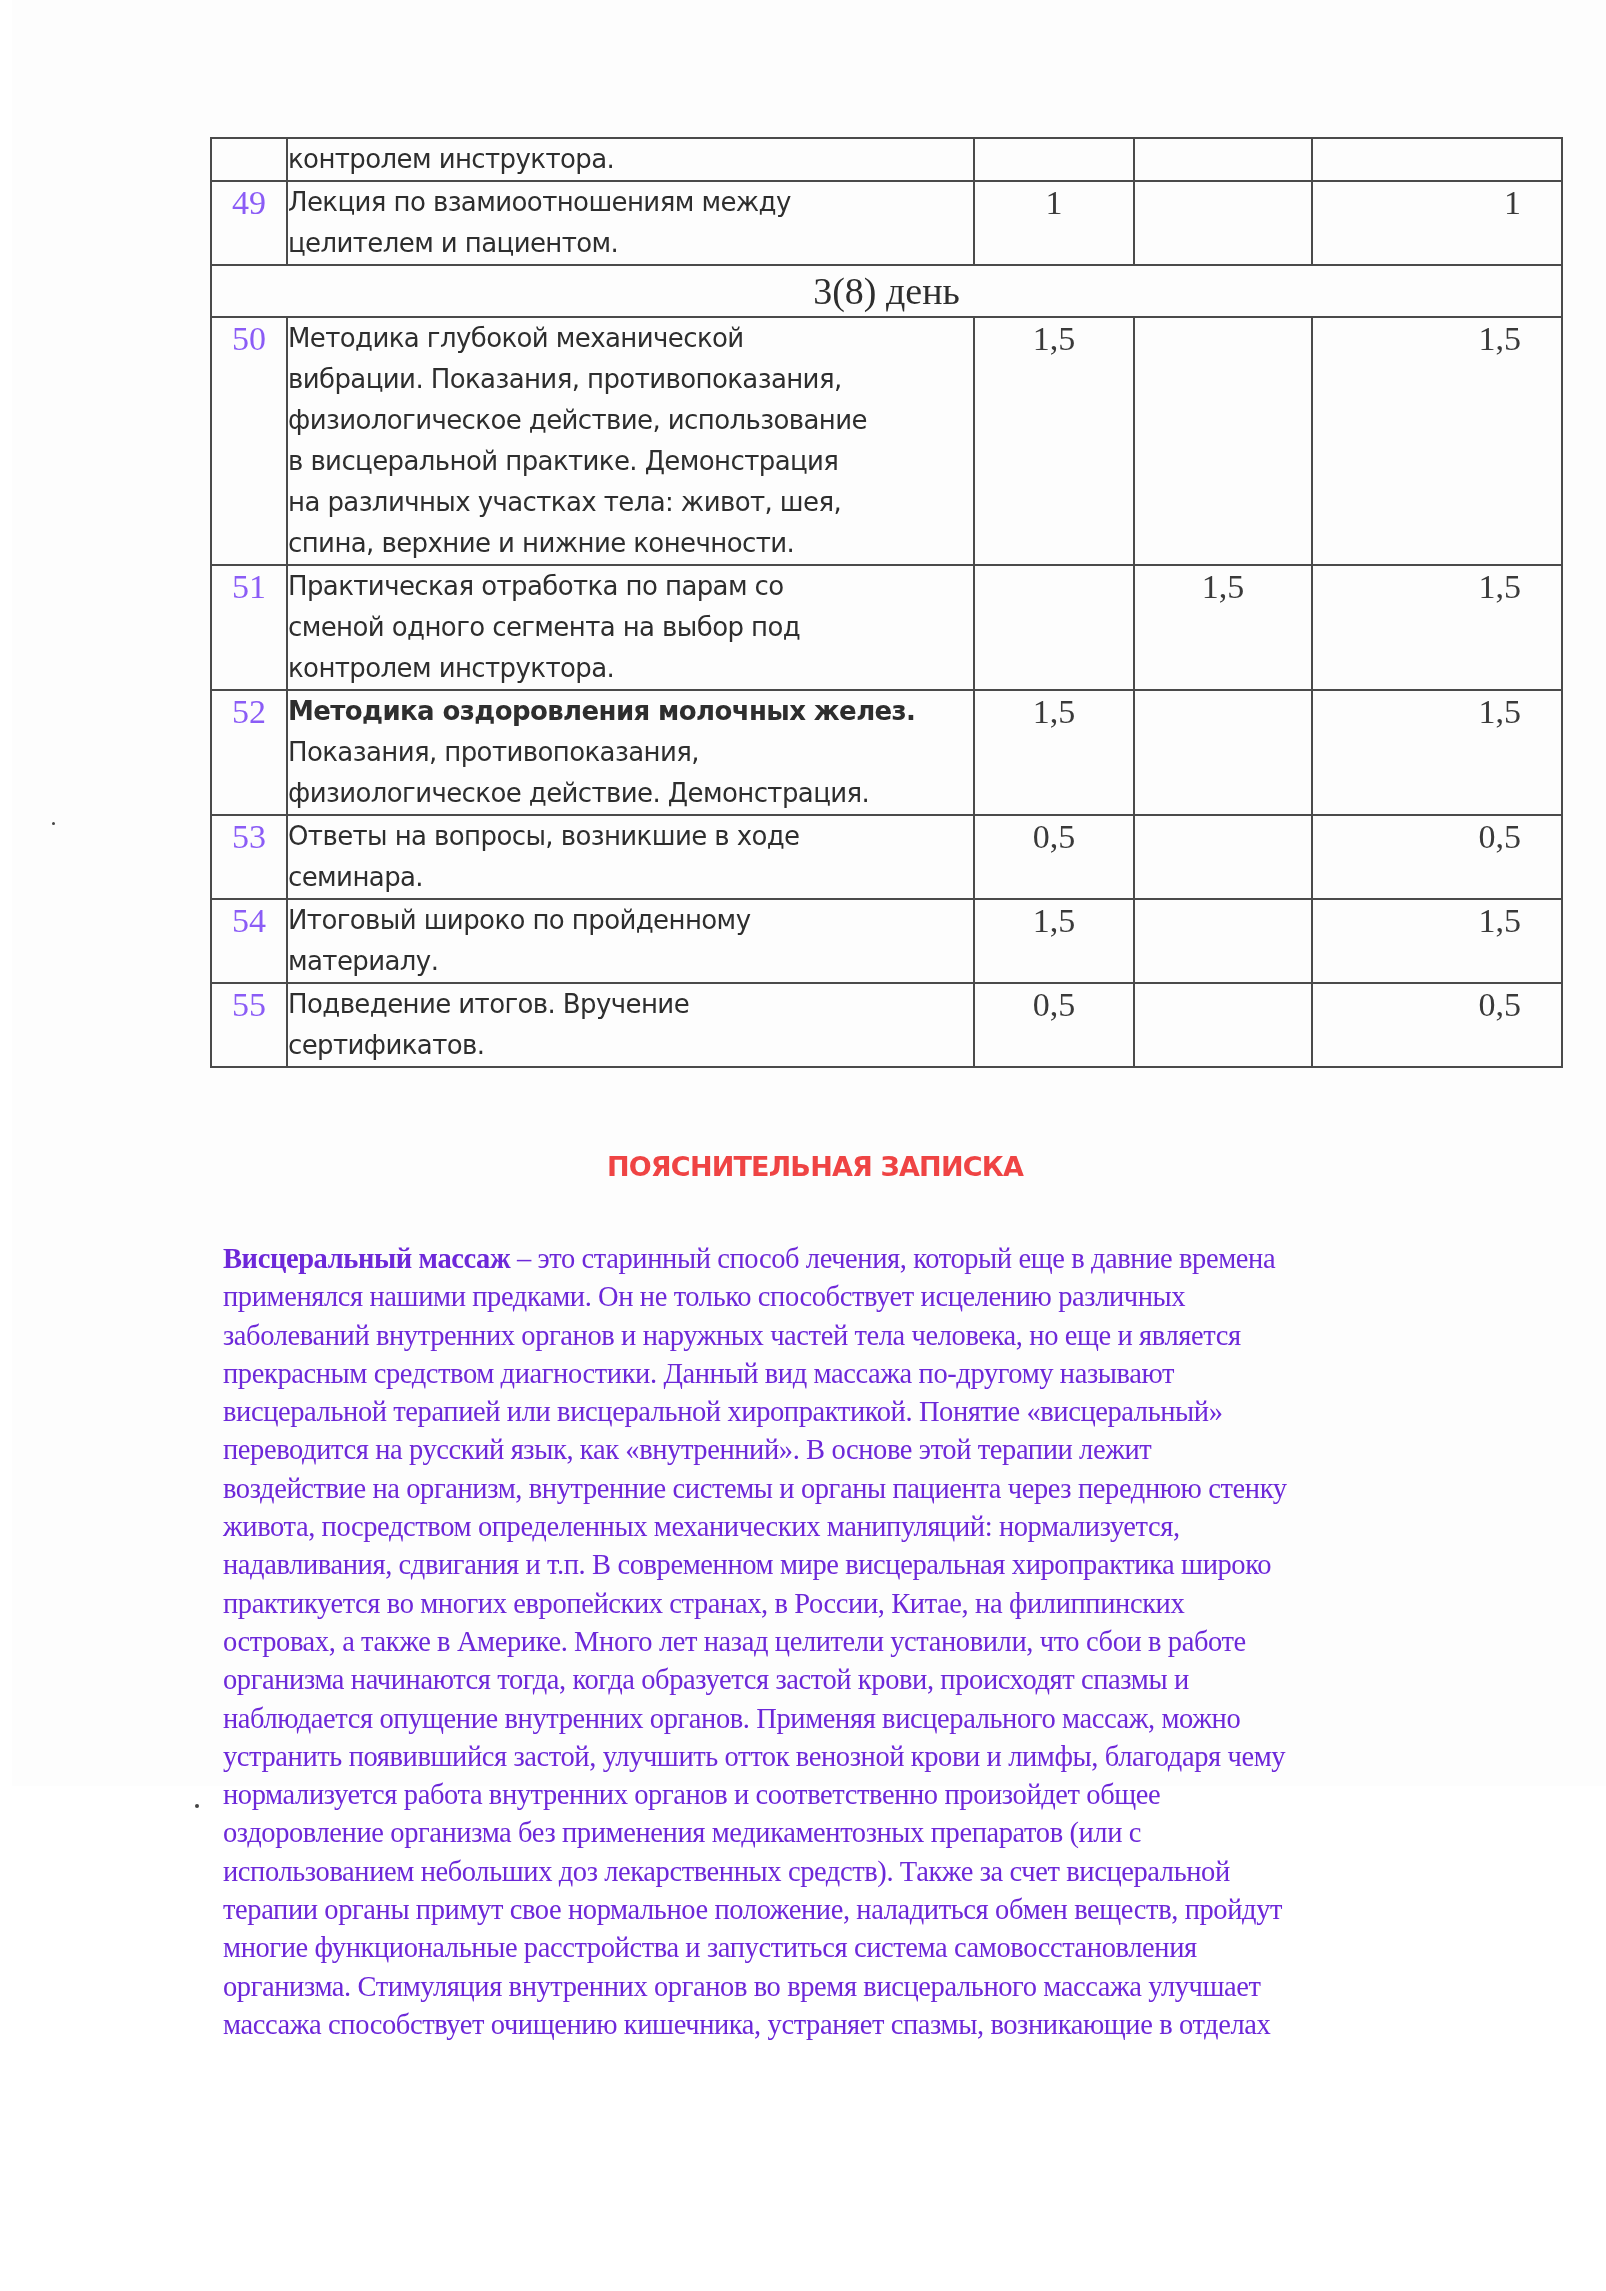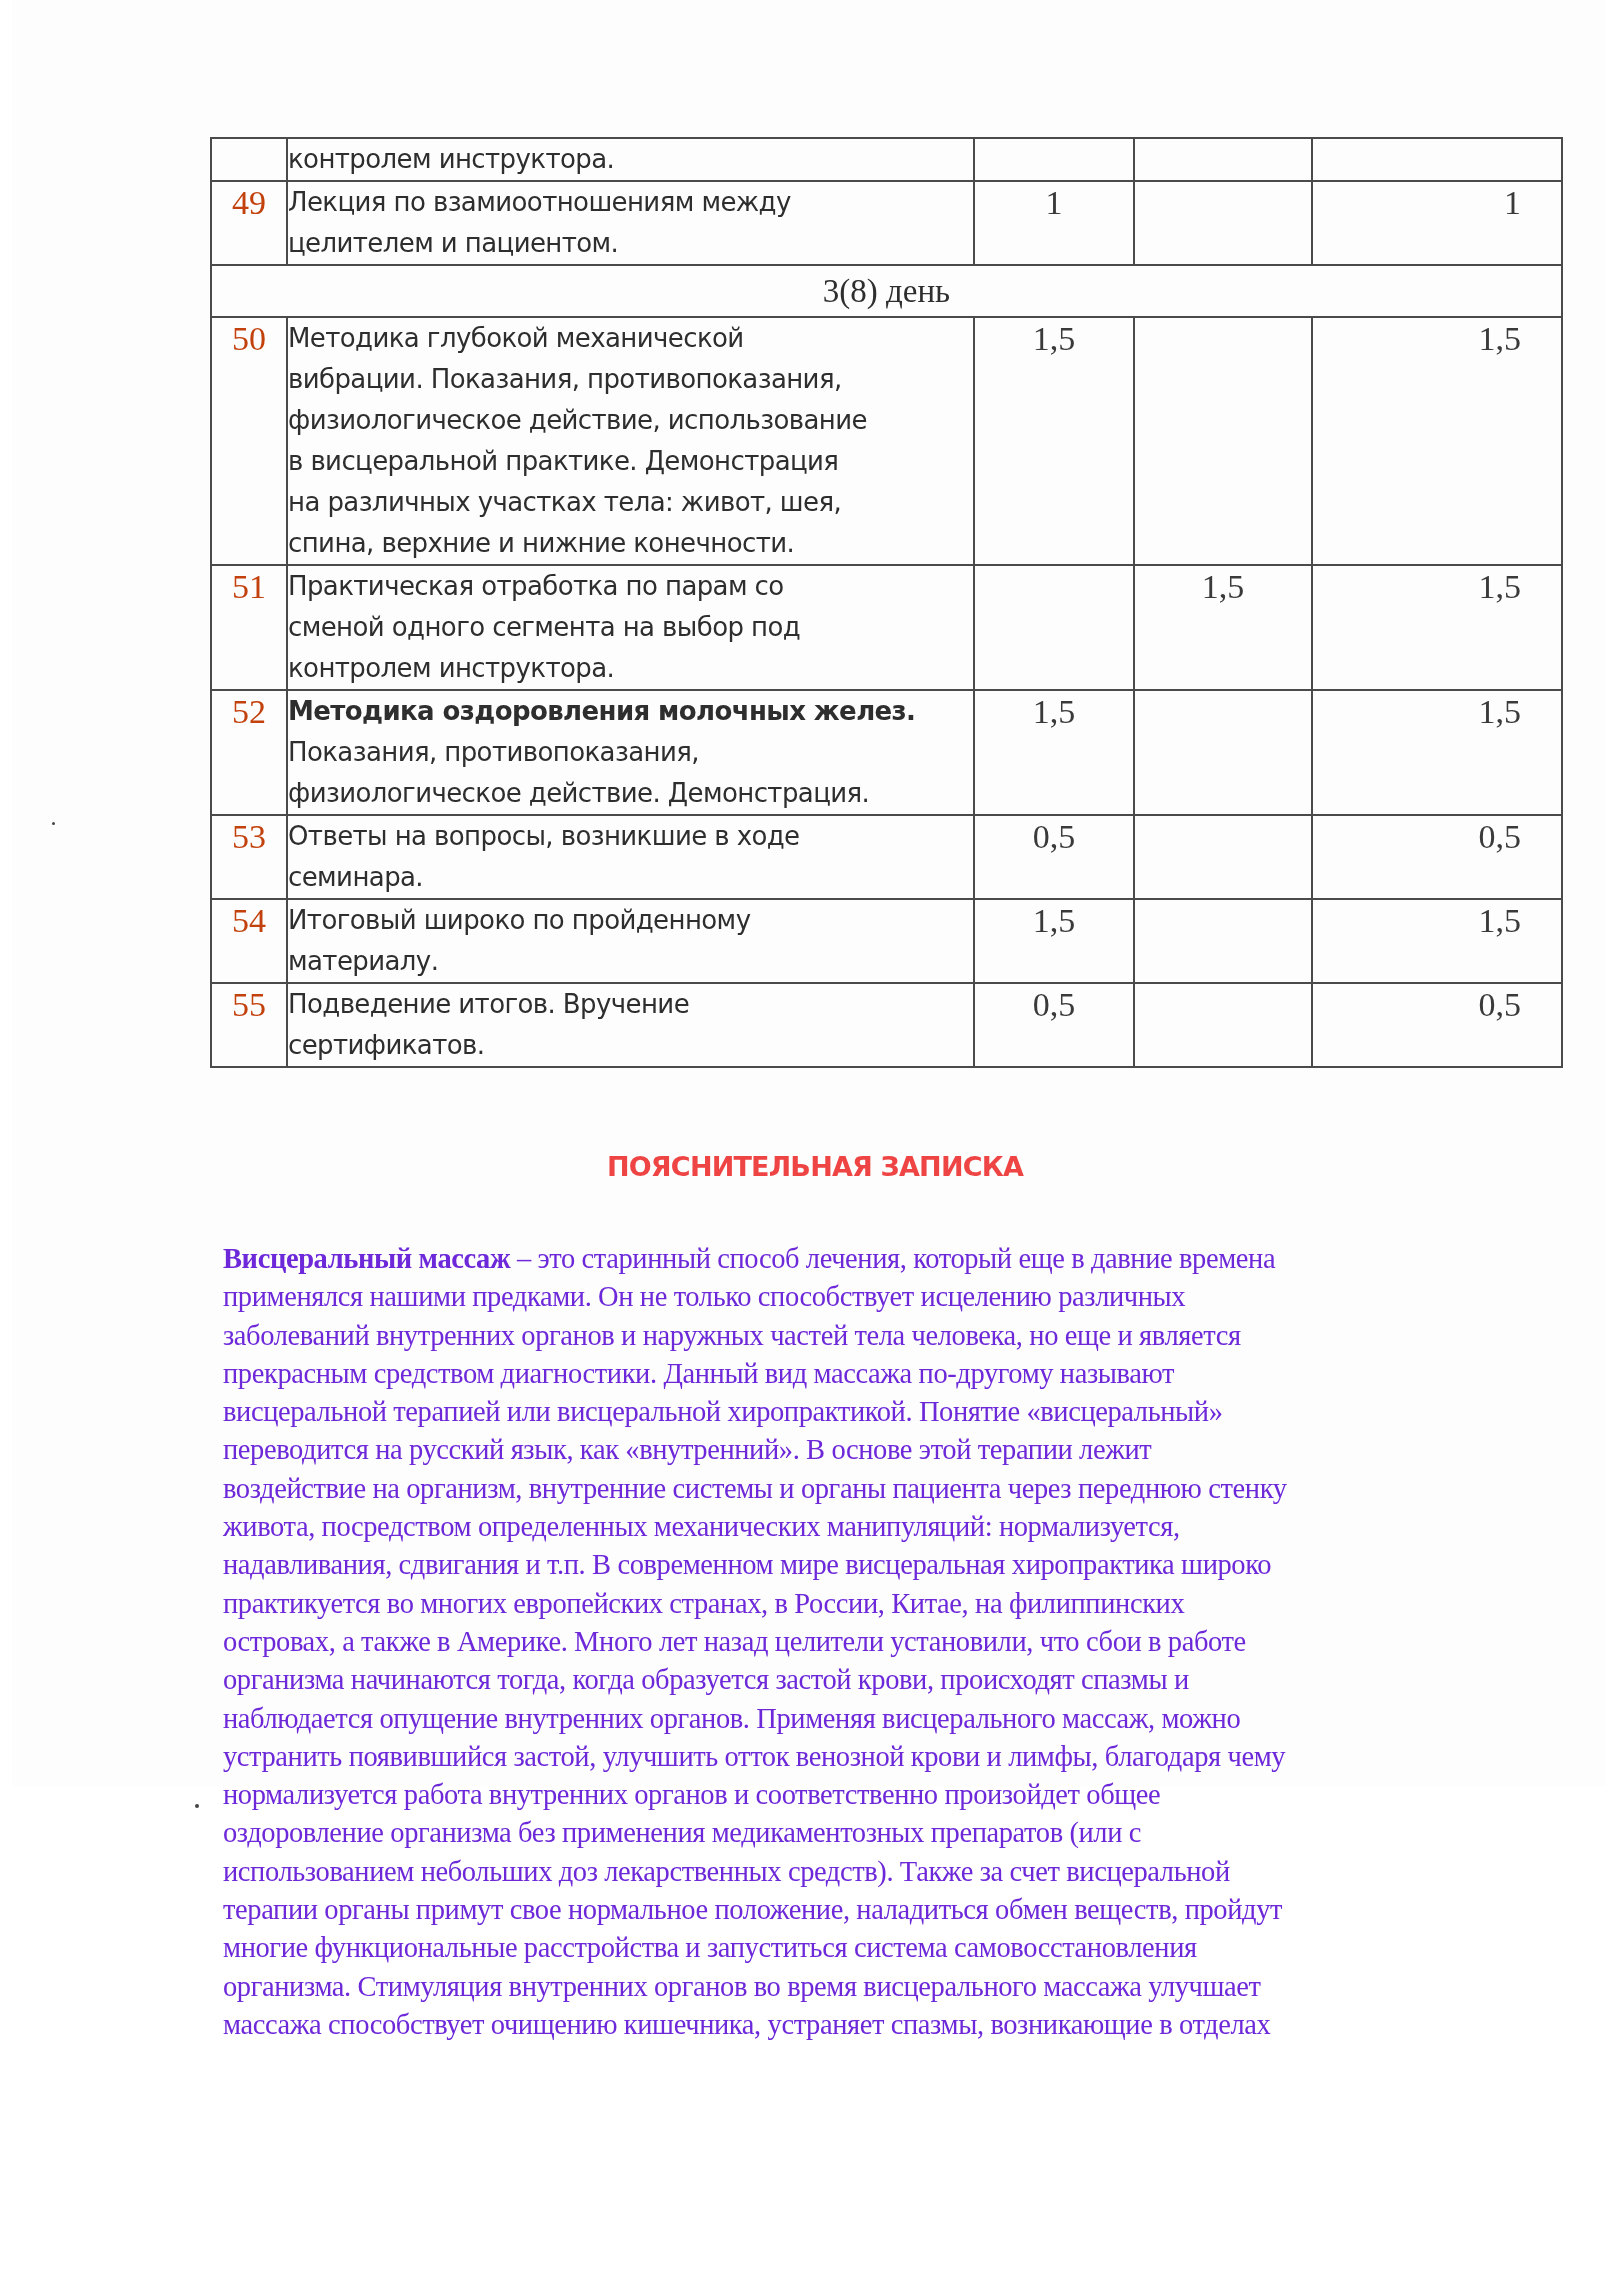--- a/index.html
+++ b/index.html
@@ -14,34 +14,34 @@
     border: 2px solid #4a4a4a; vertical-align: top; padding: 0;
   }
   col.c-num { width: 76px; }
   col.c-topic { width: 687px; }
   col.c-lec { width: 160px; }
   col.c-prac { width: 178px; }
   col.c-tot { width: 250px; }
 
   td.num {
     font-family: "Liberation Serif", serif; font-size: 34px; text-align: center;
-    line-height: 42px; padding-top: 6px; color: #c2410c;
+    line-height: 42px; padding-top: 6px; color: #8b5cf6;
   }
   td.topic {
     font-family: "DejaVu Sans", sans-serif; font-size: 26px; line-height: 41px;
     padding: 4px 10px 2px 14px; color: #2e2e2e; letter-spacing: -0.6px;
   }
   td.topic.bold-first .first-line { font-weight: bold; }
   td.val {
     font-family: "Liberation Serif", serif; font-size: 34px; text-align: center;
     line-height: 42px; padding-top: 8px; color: #3a3a3a;
   }
   td.val.right { text-align: right; padding-right: 40px; }
   td.day {
-    font-family: "Liberation Serif", serif; font-size: 33px; text-align: center;
+    font-family: "Liberation Serif", serif; font-size: 38px; text-align: center;
     height: 50px; line-height: 50px; vertical-align: middle; color: #2e2e2e;
   }
 
   .note-title {
     position: absolute; left: 0; width: 1606px; top: 1151px; text-align: center;
     font-family: "DejaVu Sans", sans-serif; font-weight: bold; font-size: 27px;
     letter-spacing: -0.8px; color: #ef4444;
   }
   .note-body {
     position: absolute; left: 211px; top: 1240px; width: 1340px;

